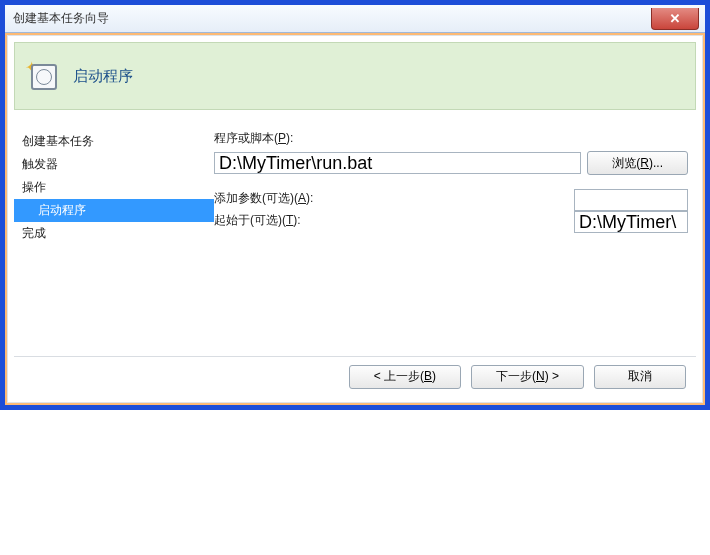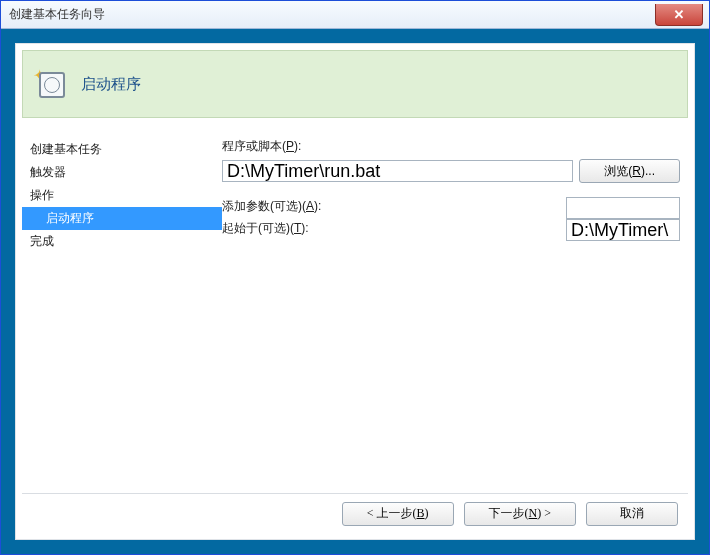--- a/index.html
+++ b/index.html
@@ -6,24 +6,24 @@
   body {
     font-family: "Microsoft YaHei", "SimSun", Tahoma, sans-serif;
     font-size: 12px;
     background: #fff;
     width: 710px;
     height: 555px;
     overflow: hidden;
   }
   .window {
     width: 710px;
-    height: 555px;
-    border: 1px solid #1d4ed8;
+    height: 410px;
+    border: 5px solid #1d4ed8;
     position: relative;
-    background: #0369a1;
+    background: #fdba74;
   }
   .titlebar {
     height: 28px;
     background: linear-gradient(#f7fbff, #e6eef8);
     border-bottom: 1px solid #9fb8d9;
     display: flex;
     align-items: center;
     justify-content: space-between;
     padding-left: 8px;
   }
@@ -36,21 +36,21 @@
     border-radius: 0 0 4px 4px;
     margin-right: 6px;
     display: flex; align-items: center; justify-content: center;
     color: #fff; font-weight: bold; font-size: 13px;
     cursor: pointer;
   }
   .inner {
     position: absolute;
     top: 28px; left: 0; right: 0; bottom: 0;
     border: 1px solid #dfe3e8;
-    margin: 14px;
+    margin: 2px;
     background: #fff;
   }
   .header {
     height: 68px;
     background: #e0f0d6;
     border: 1px solid #c3d9b6;
     margin: 6px;
     display: flex;
     align-items: center;
     padding-left: 14px;
@@ -126,21 +126,21 @@
     position: absolute;
     left: 6px; right: 6px; bottom: 6px;
     height: 40px;
     border-top: 1px solid #d9dde2;
     display: flex;
     justify-content: flex-end;
     align-items: center;
     gap: 10px;
     padding-right: 10px;
   }
-  .footer .btn { min-width: 92px; font-family: Liberation Serif, serif; }
+  .footer .btn { min-width: 92px; }
   .u { text-decoration: underline; }
 </style>
 </head>
 <body>
 
 <div class="window">
 
   <div class="titlebar">
     <span class="titlebar-title">创建基本任务向导</span>
     <div class="close-btn">

